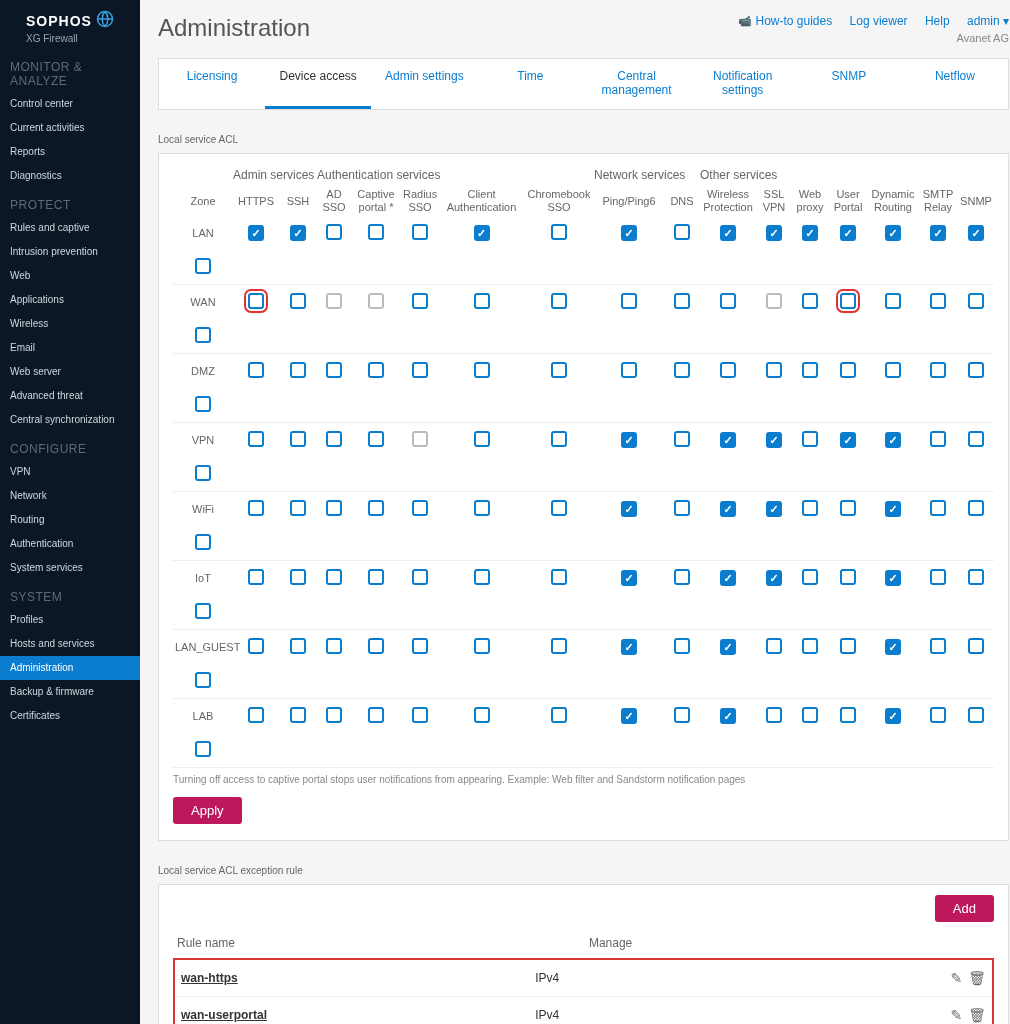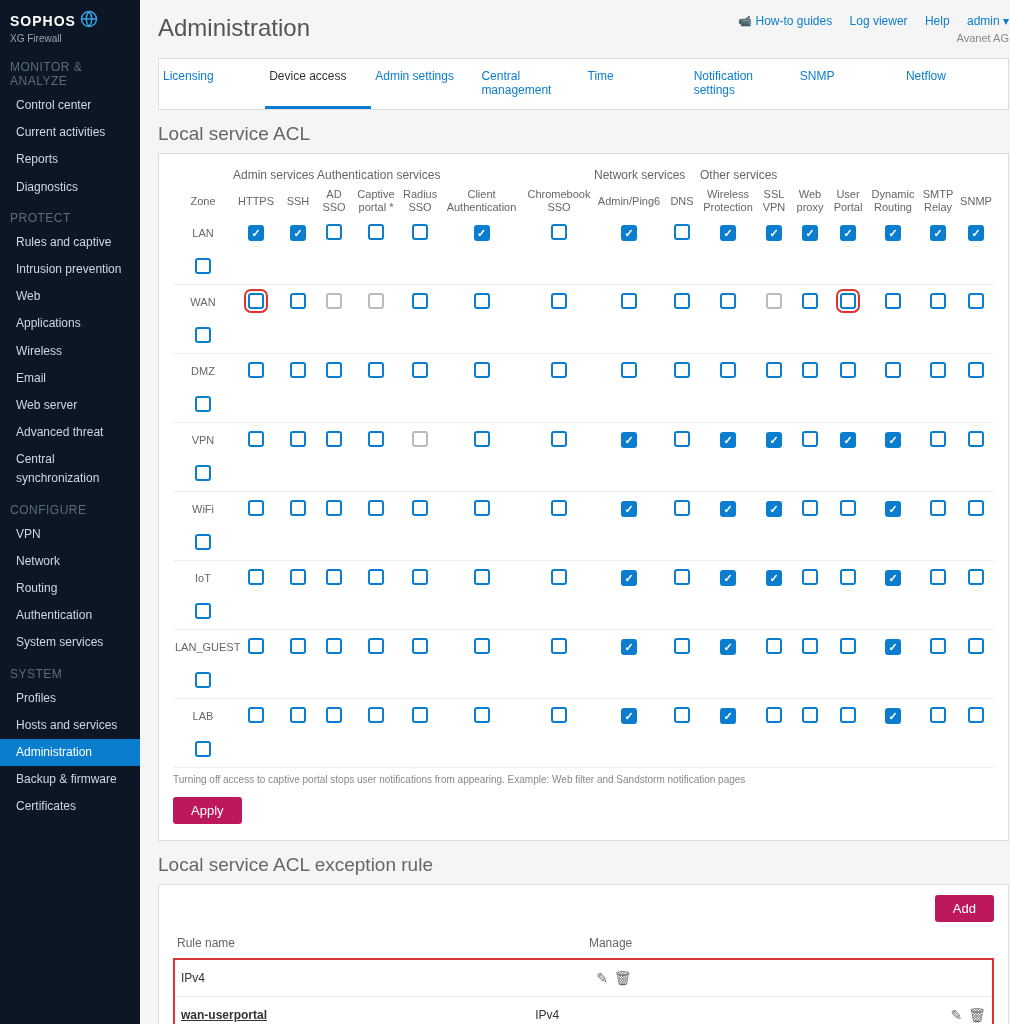--- a/index.html
+++ b/index.html
@@ -1,34 +1,34 @@
 <!DOCTYPE html>
 <html><head>
 <meta charset="utf-8">
 <style>
 * { box-sizing: border-box; margin: 0; padding: 0; }
 body { font-family: -apple-system, Segoe UI, Arial, sans-serif; font-size: 13px; color: #333; background: #f5f5f5; width: 1010px; }
 .app { display: flex; min-height: 1024px; }
 .sidebar { width: 140px; background: #0c1726; color: #b8c2cc; font-size: 12px; flex-shrink: 0; }
-.logo { padding: 10px 10px 6px; color: #fff; }
+.logo { padding: 10px 10px 6px; color: #fff; margin-left: 16px; }
 .logo .brand { font-weight: bold; letter-spacing: 1px; font-size: 14px; color: #fff; display:flex; align-items:center; gap:4px;}
 .logo .sub { font-size: 10px; color: #9aa5b1; margin-top: 2px; }
 .nav-section-title { font-size: 12px; color: #5c6b7a; padding: 10px 10px 4px; letter-spacing: 0.5px; }
-.nav-item { display: block; padding: 4px 16px; color: #d0d7de; font-size: 12px; cursor: pointer; line-height:1.6;}
+.nav-item { display: block; padding: 4px 10px; color: #d0d7de; font-size: 10px; cursor: pointer; line-height:1.6;}
 .nav-item.active { background: #0a7dcf; color: #fff; }
 .main { flex: 1; padding: 14px 18px; position: relative; }
 .page-header { display: flex; justify-content: space-between; align-items: flex-start; margin-bottom: 14px; }
 .page-title { font-size: 24px; font-weight: 300; color: #555; }
 .header-right { text-align: right; font-size: 12px; }
 .header-links a { color: #0a7dcf; margin-left: 14px; cursor:pointer;}
 .header-company { color: #888; margin-top: 4px; font-size:11px;}
 .tabs { display: flex; background: #fff; border: 1px solid #ddd; font-size: 12px; }
-.tab { flex: 1; text-align: left; padding: 10px 4px; color: #0a7dcf; cursor: pointer; border-bottom: 2px solid transparent; }
+.tab { flex: 1; text-align: center; padding: 10px 4px; color: #0a7dcf; cursor: pointer; border-bottom: 2px solid transparent; }
 .tab.active { color: #333; border-bottom: 3px solid #0a7dcf; font-weight: 500; }
-.section-title { font-size: 19px; font-weight: 300; color: #666; margin: 13px 0 8px; }
+.section-title { font-size: 10px; font-weight: 300; color: #666; margin: 24px 0 8px; }
 .panel { background: #fff; border: 1px solid #ddd; padding: 10px 14px 16px; }
 .acl-table { font-size: 11px; color: #555; }
 .acl-grid { display: grid; grid-template-columns: 60px 46px 38px 34px 50px 38px 85px 70px 70px 36px 56px 36px 36px 40px 50px 40px 36px; align-items: center; }
 .acl-super { display:grid; grid-template-columns: 60px 84px 277px 106px 290px; font-size:12px; color:#666; padding:4px 0;}
 .acl-head .acl-grid > div { padding: 2px 2px; text-align: center; color: #666; line-height:1.2;}
 .acl-head .zone-label { text-align: left; }
 .acl-row { border-bottom: 1px solid #eee; }
 .acl-row .acl-grid > div { padding: 8px 2px; text-align: center; }
 .acl-row .zone-name { text-align: left; font-size: 11px; color: #666; }
 .cb { width: 16px; height: 16px; border: 2px solid #0a7dcf; border-radius: 3px; display: inline-flex; align-items:center; justify-content:center; cursor:pointer; background:#fff;}
@@ -108,22 +108,22 @@
           <a><span>admin</span> ▾</a>
         </div>
         <div class="header-company">Avanet AG</div>
       </div>
     </div>
 
     <div class="tabs" id="tabs">
         <div class="tab">Licensing</div>
         <div class="tab active">Device access</div>
         <div class="tab">Admin settings</div>
+        <div class="tab">Time</div>
         <div class="tab">Central management</div>
-        <div class="tab">Time</div>
         <div class="tab">Notification settings</div>
         <div class="tab">SNMP</div>
         <div class="tab">Netflow</div>
       </div>
 
     <div class="section-title">Local service ACL</div>
     <div class="panel">
       <div class="acl-table">
         <div class="acl-super">
           <div></div>
@@ -135,21 +135,21 @@
         <div class="acl-head">
             <div class="acl-grid" id="acl-head">
               <div class="zone-label">Zone</div>
               <div>HTTPS</div>
               <div>SSH</div>
               <div>AD SSO</div>
               <div>Captive portal *</div>
               <div>Radius SSO</div>
               <div>Client Authentication</div>
               <div>Chromebook SSO</div>
-              <div>Admin/Ping6</div>
+              <div>Ping/Ping6</div>
               <div>DNS</div>
               <div>Wireless Protection</div>
               <div>SSL VPN</div>
               <div>Web proxy</div>
               <div>User Portal</div>
               <div>Dynamic Routing</div>
               <div>SMTP Relay</div>
               <div>SNMP</div>
             </div>
           </div>
@@ -339,20 +339,21 @@
     <div class="section-title">Local service ACL exception rule</div>
     <div class="panel">
       <div class="add-row"><button class="btn">Add</button></div>
       <div class="exc-table">
         <div class="exc-head">
           <div class="c1">Rule name</div>
           <div class="c3">Manage</div>
         </div>
         <div class="exc-body" id="exc-body">
             <div class="exc-row">
+              <div class="c1">wan-https</div>
               <div class="c2">IPv4</div>
               <div class="c3"><span class="icon-btn">✎</span><span class="icon-btn">🗑</span></div>
             </div>
             <div class="exc-row">
               <div class="c1">wan-userportal</div>
               <div class="c2">IPv4</div>
               <div class="c3"><span class="icon-btn">✎</span><span class="icon-btn">🗑</span></div>
             </div>
           </div>
       </div>

